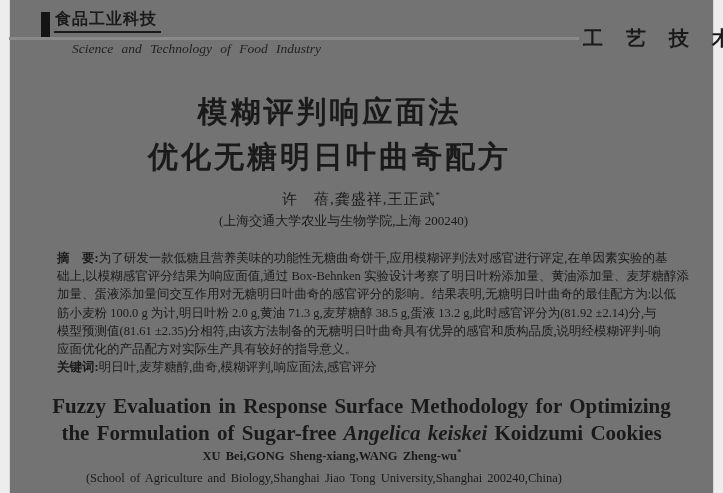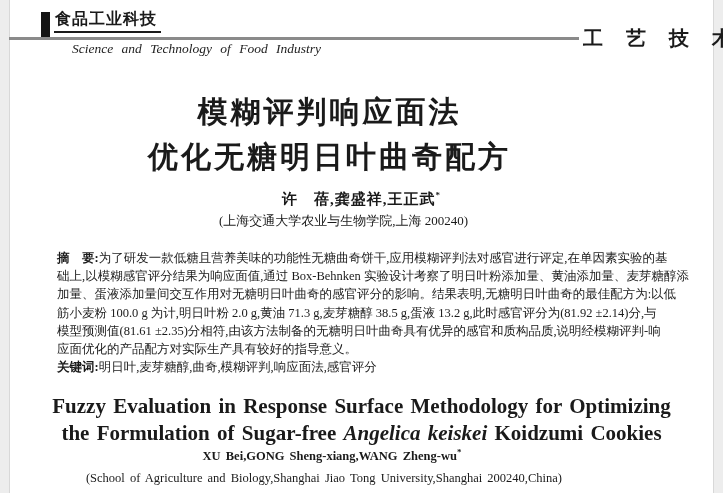--- a/index.html
+++ b/index.html
@@ -1,19 +1,19 @@
 <!DOCTYPE html>
 <html><head>
 <meta charset="utf-8">
 <style>
   html,body{margin:0;padding:0;background:#e9e9e9;}
   .page{
     position:relative;
     width:723px;height:493px;
-    background:#ffffff;
+    background:#737373;
     font-family:"Liberation Serif","DejaVu Serif",serif;
     color:#1a1a1a;
     overflow:hidden;
   }
   .edge{position:absolute;top:0;width:9px;height:493px;background:#ededed;}
   .edge.left{left:0;border-right:1px solid #d8d8d8;}
   .edge.right{right:0;border-left:1px solid #d8d8d8;}
 
   
   .hdr-bar{position:absolute;left:41px;top:12px;width:9px;height:26px;background:#141414;}
@@ -33,21 +33,21 @@
   }
 
   
   .title-cn{
     position:absolute;left:0;top:89px;width:659px;
     text-align:center;font-size:30px;font-weight:bold;
     letter-spacing:3px;line-height:45px;
   }
   .authors-cn{
     position:absolute;left:0;top:190px;width:723px;
-    text-align:center;font-size:15px;font-weight:bold;letter-spacing:1px;
+    text-align:center;font-size:15px;font-weight:normal;letter-spacing:1px;
   }
   .affil-cn{
     position:absolute;left:0;top:212px;width:687px;
     text-align:center;font-size:13px;
   }
 
   
   .abstract{
     position:absolute;left:57px;top:249px;width:615px;
     font-size:12.5px;line-height:18.2px;

